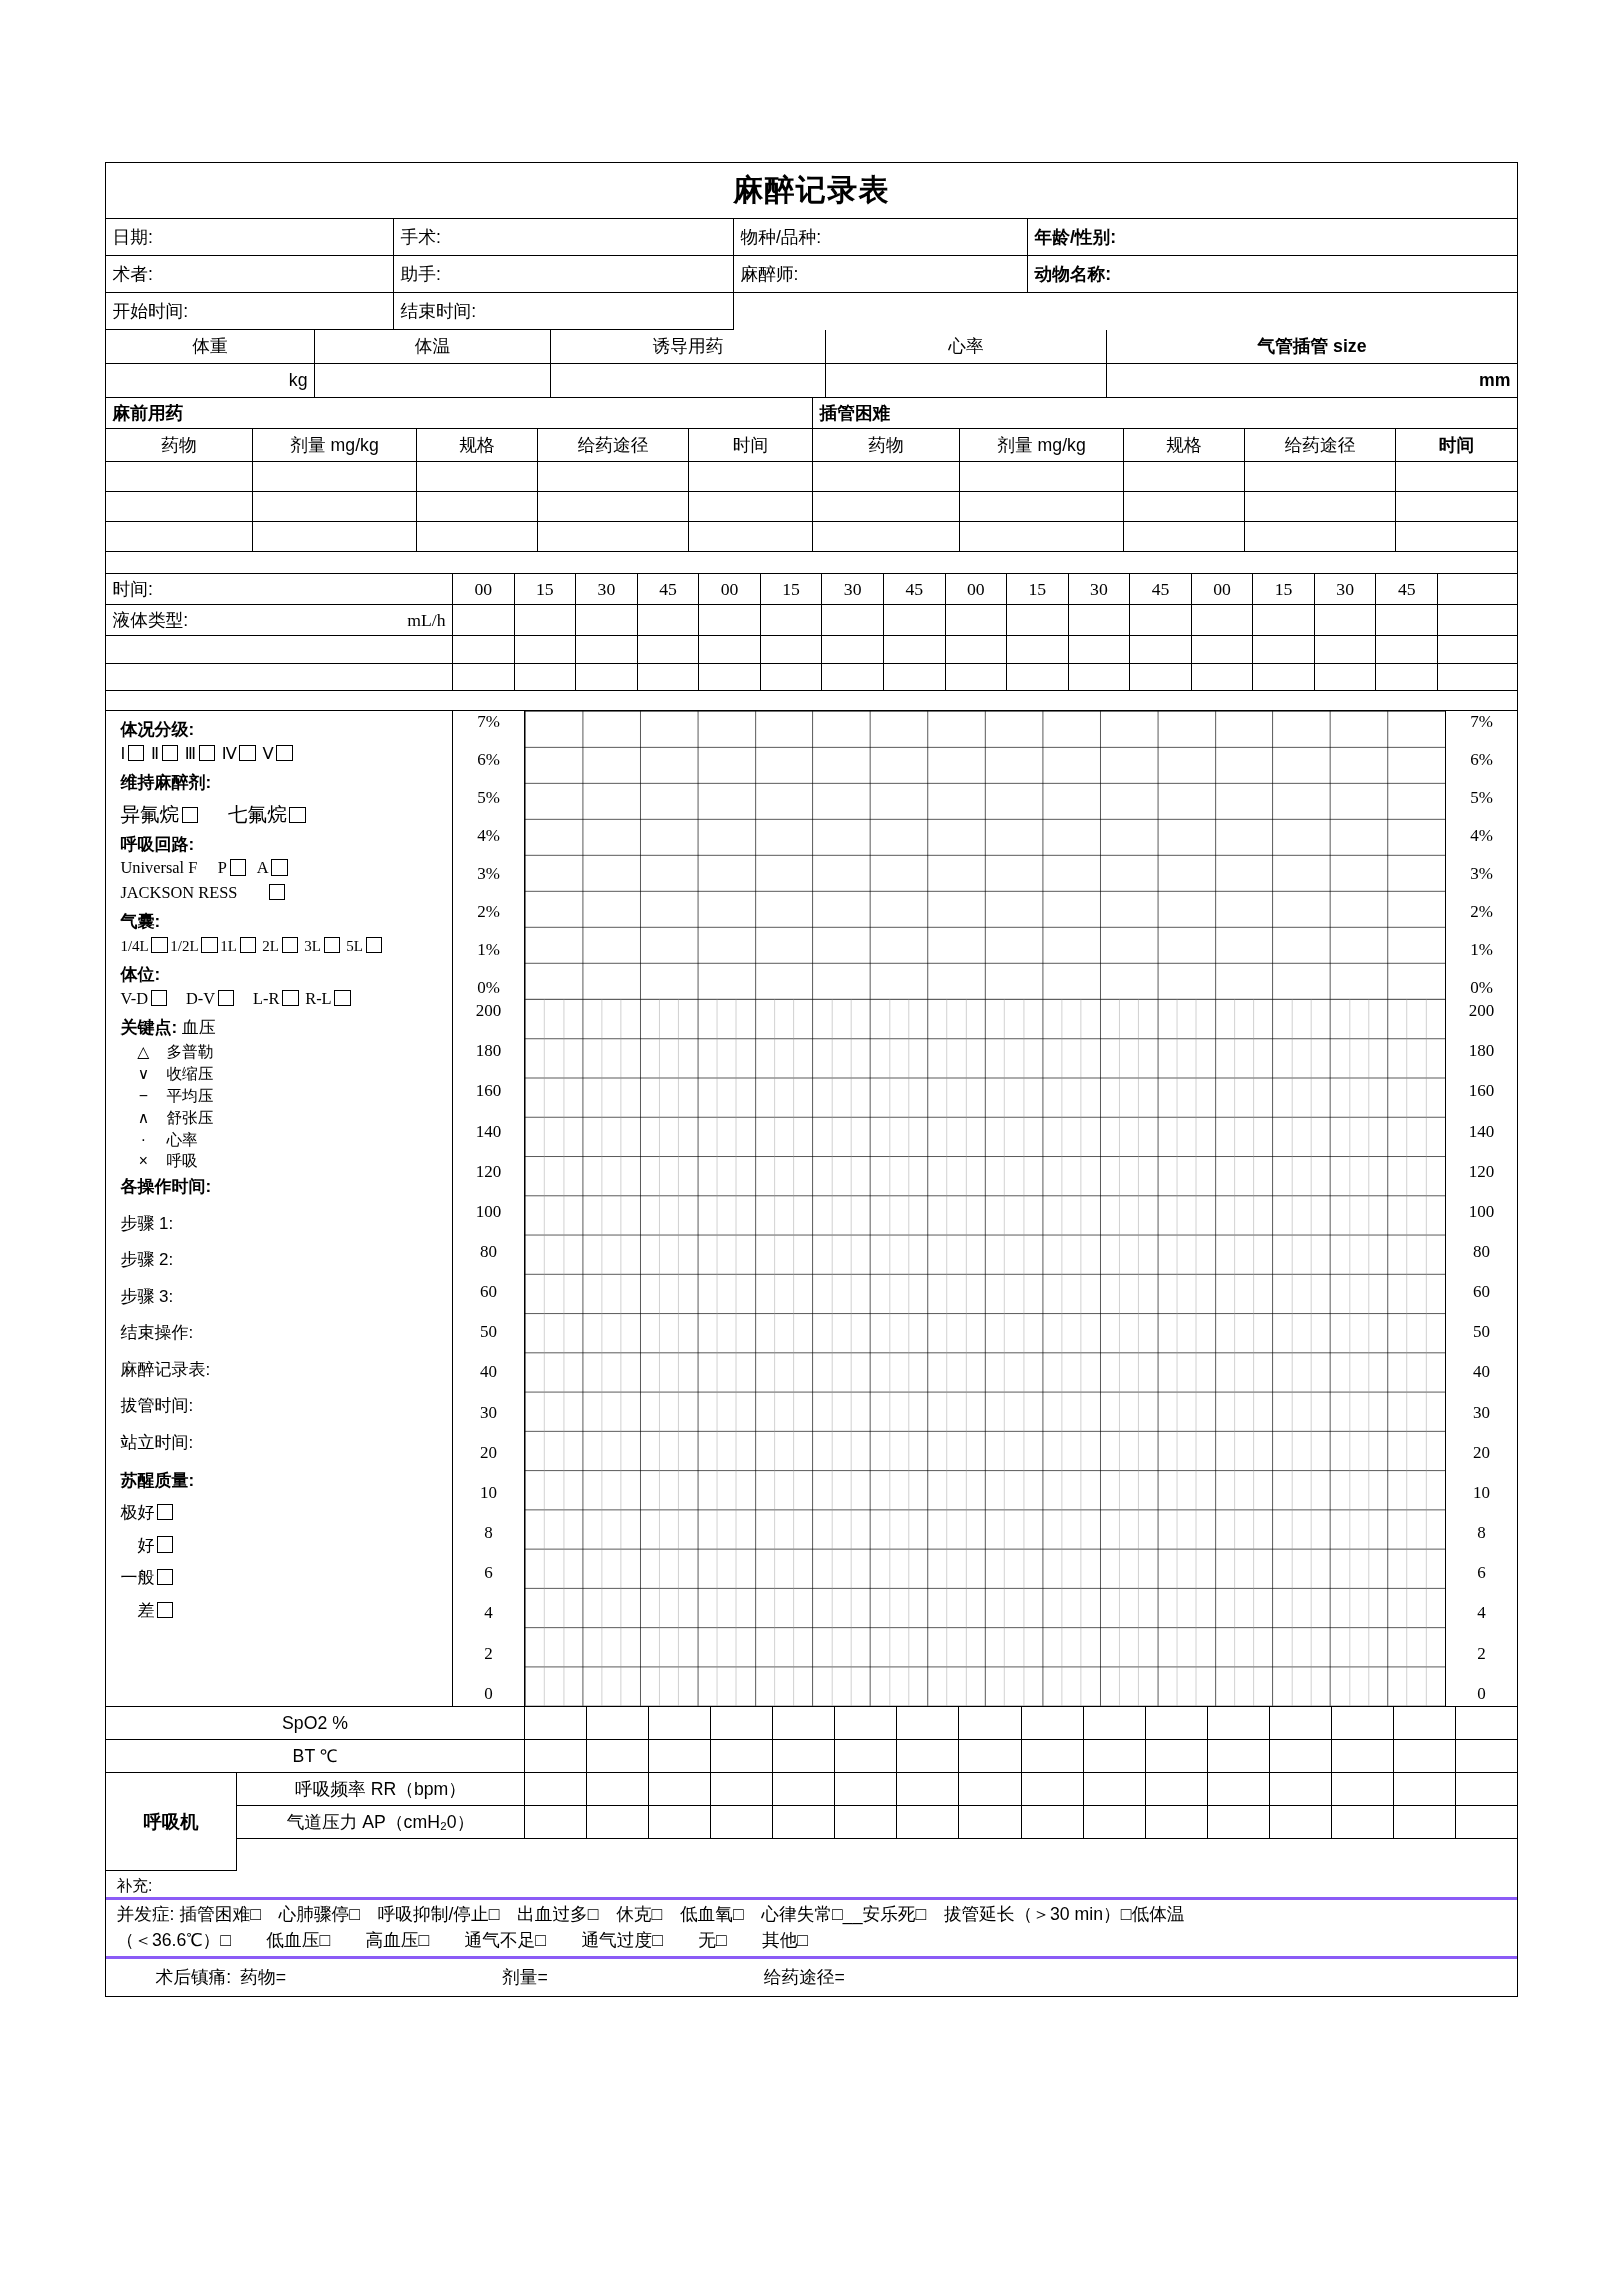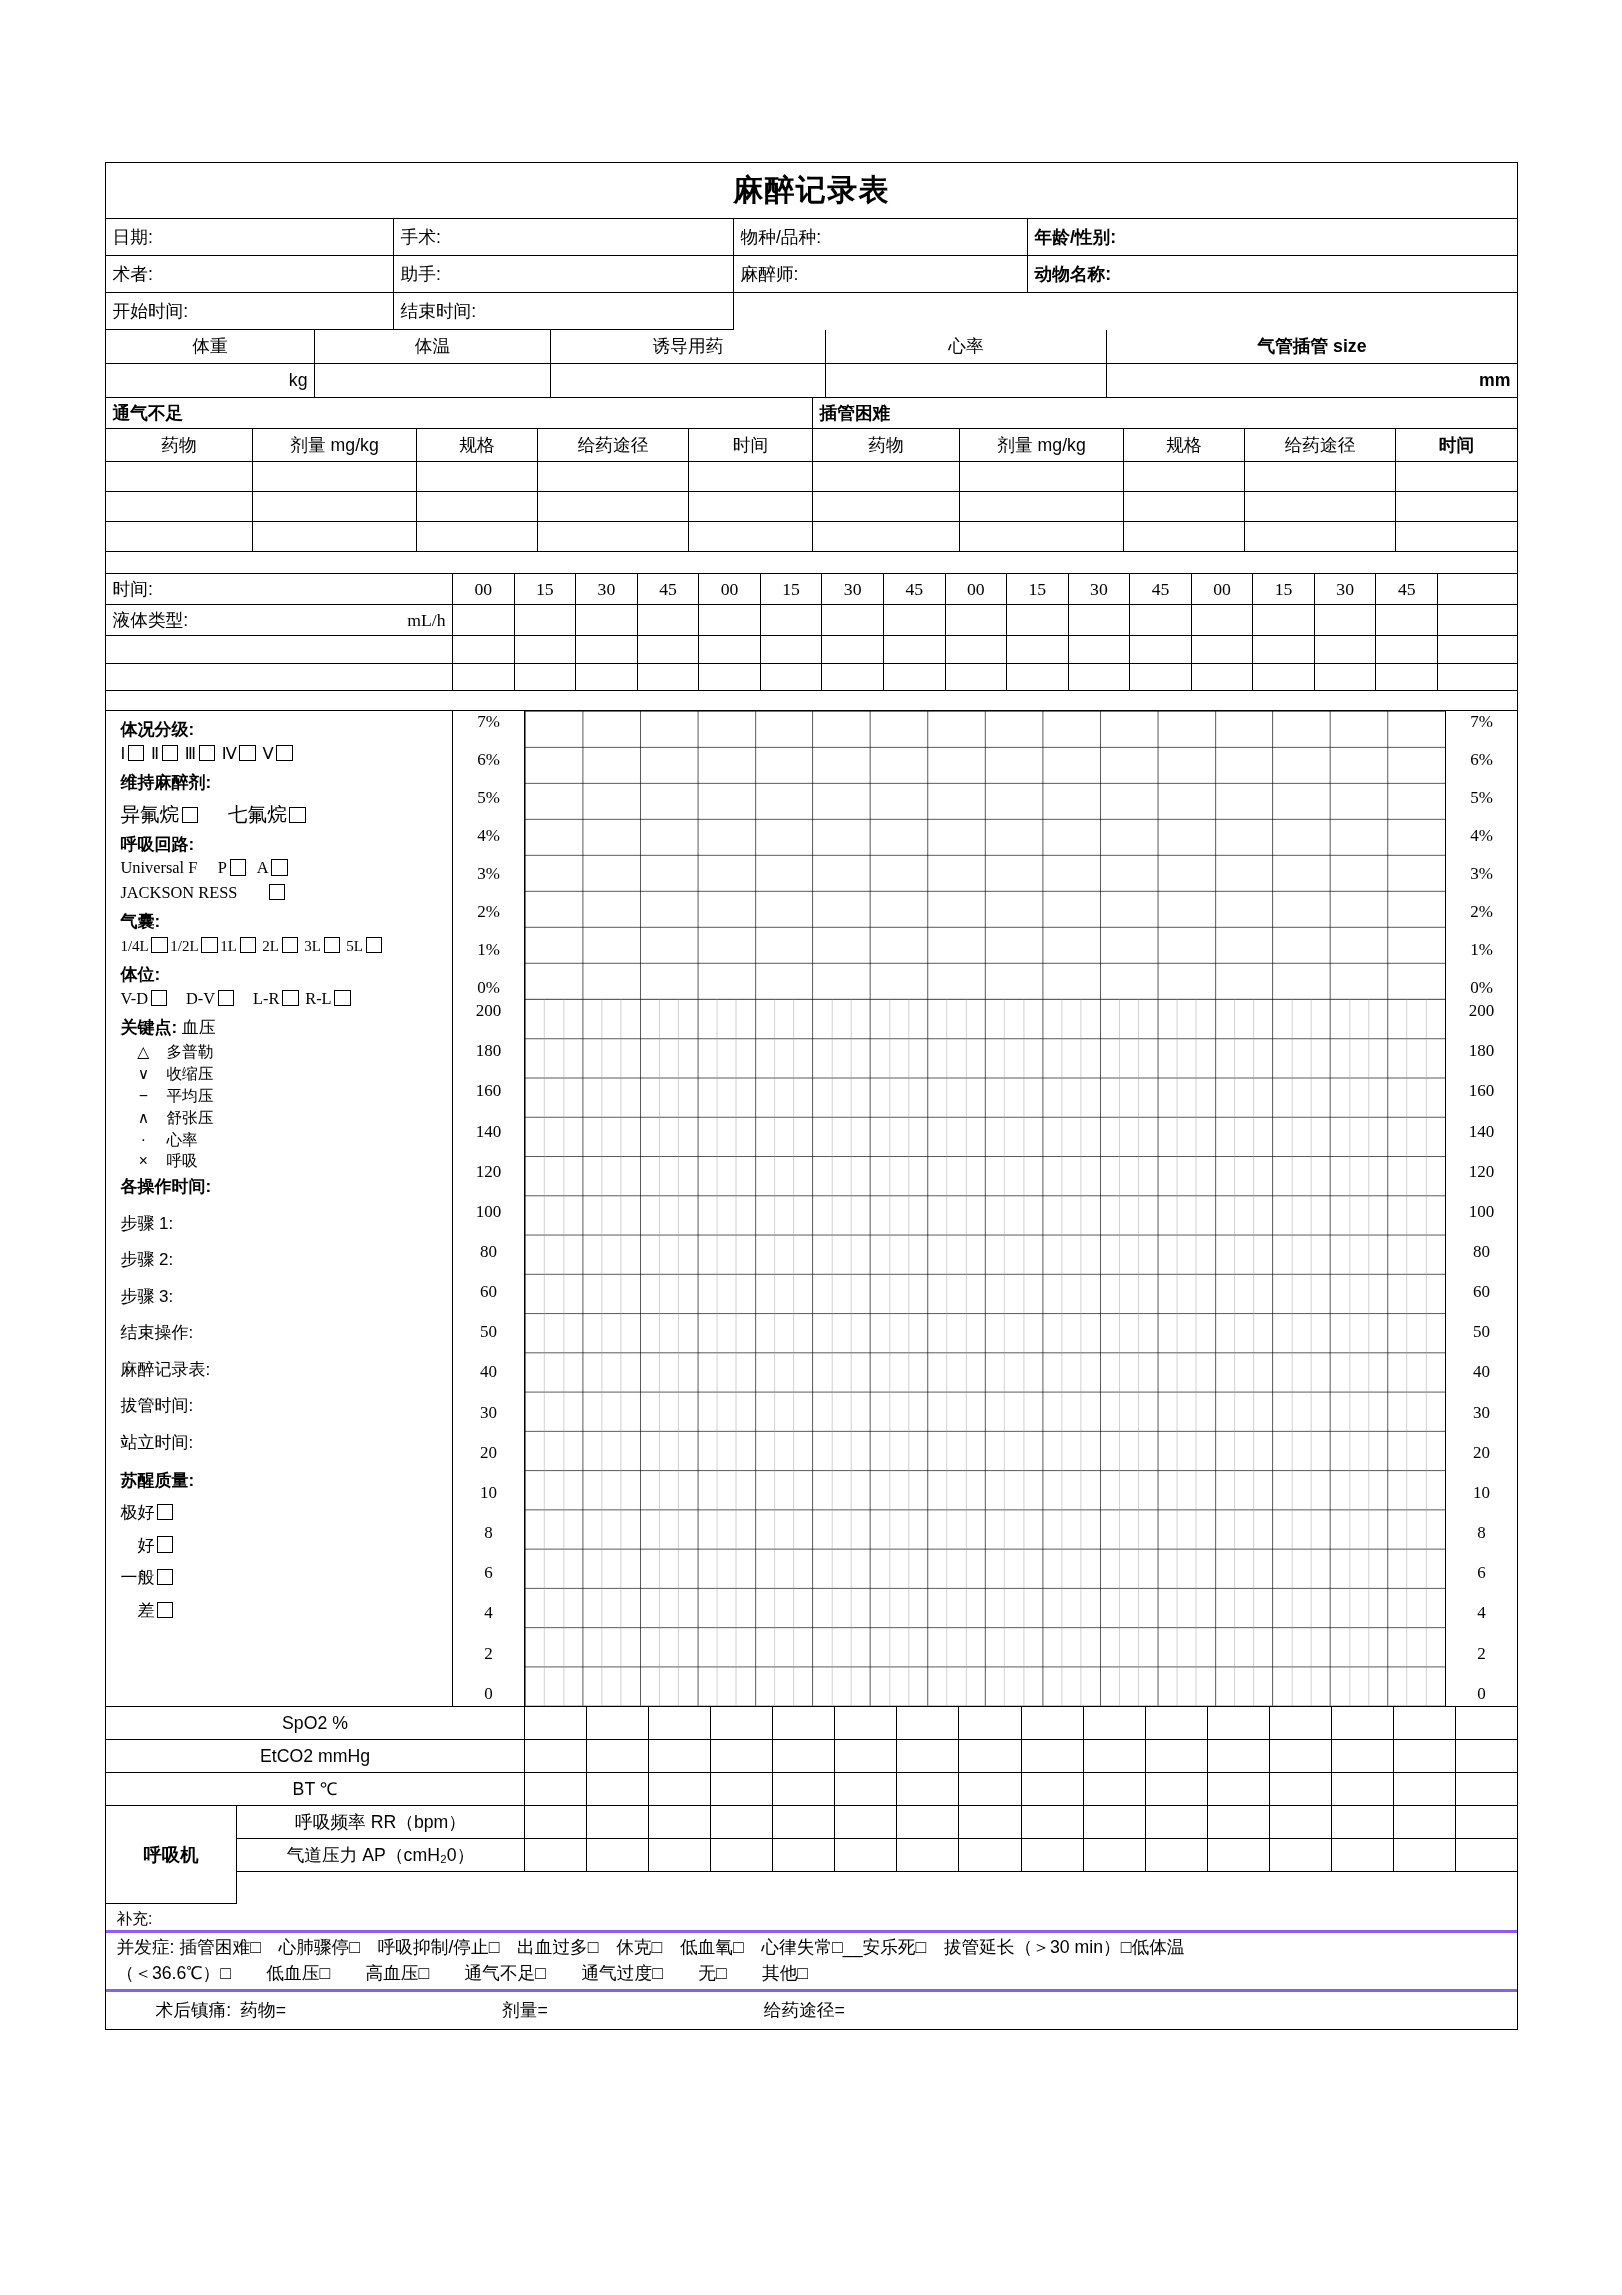--- a/index.html
+++ b/index.html
@@ -200,21 +200,21 @@
     </div>
     <div class="row vrow">
       <div class="cell rgt" style="width:209px">kg</div>
       <div class="cell" style="width:236px"></div>
       <div class="cell" style="width:275px"></div>
       <div class="cell" style="width:281px"></div>
       <div class="cell rgt last" style="flex:1">mm</div>
     </div>
 
     <div class="row drug-head">
-      <div class="cell bold" style="width:707px">通气不足</div>
+      <div class="cell bold" style="width:707px">麻前用药</div>
       <div class="cell bold last" style="flex:1">插管困难</div>
     </div>
 
     <div class="row drug-cols">
       <div class="cell ctr" style="width:147px">药物</div>
       <div class="cell ctr" style="width:164px">剂量 mg/kg</div>
       <div class="cell ctr" style="width:121px">规格</div>
       <div class="cell ctr" style="width:151px">给药途径</div>
       <div class="cell ctr" style="width:124px">时间</div>
       <div class="cell ctr" style="width:147px">药物</div>
@@ -622,41 +622,20 @@
           <div class="cell ctr" style="flex: 1 1 0%; padding: 0px; font-family: &quot;Liberation Serif&quot;, serif;"></div>
           <div class="cell ctr" style="flex: 1 1 0%; padding: 0px; font-family: &quot;Liberation Serif&quot;, serif;"></div>
           <div class="cell ctr" style="flex: 1 1 0%; padding: 0px; font-family: &quot;Liberation Serif&quot;, serif;"></div>
           <div class="cell ctr" style="flex: 1 1 0%; padding: 0px; font-family: &quot;Liberation Serif&quot;, serif;"></div>
           <div class="cell ctr" style="flex: 1 1 0%; padding: 0px; font-family: &quot;Liberation Serif&quot;, serif;"></div>
           <div class="cell ctr" style="flex: 1 1 0%; padding: 0px; font-family: &quot;Liberation Serif&quot;, serif;"></div>
           <div class="cell ctr last" style="flex: 1 1 0%; padding: 0px; font-family: &quot;Liberation Serif&quot;, serif;"></div>
         </div>
     </div>
     <div class="row prow">
-      <div class="cell ctr" style="width:419px">EtCO2 mmHg</div>
-      <div class="pcells" id="p-etco2" style="display:flex;flex:1">
-          <div class="cell ctr" style="flex: 1 1 0%; padding: 0px; font-family: &quot;Liberation Serif&quot;, serif;"></div>
-          <div class="cell ctr" style="flex: 1 1 0%; padding: 0px; font-family: &quot;Liberation Serif&quot;, serif;"></div>
-          <div class="cell ctr" style="flex: 1 1 0%; padding: 0px; font-family: &quot;Liberation Serif&quot;, serif;"></div>
-          <div class="cell ctr" style="flex: 1 1 0%; padding: 0px; font-family: &quot;Liberation Serif&quot;, serif;"></div>
-          <div class="cell ctr" style="flex: 1 1 0%; padding: 0px; font-family: &quot;Liberation Serif&quot;, serif;"></div>
-          <div class="cell ctr" style="flex: 1 1 0%; padding: 0px; font-family: &quot;Liberation Serif&quot;, serif;"></div>
-          <div class="cell ctr" style="flex: 1 1 0%; padding: 0px; font-family: &quot;Liberation Serif&quot;, serif;"></div>
-          <div class="cell ctr" style="flex: 1 1 0%; padding: 0px; font-family: &quot;Liberation Serif&quot;, serif;"></div>
-          <div class="cell ctr" style="flex: 1 1 0%; padding: 0px; font-family: &quot;Liberation Serif&quot;, serif;"></div>
-          <div class="cell ctr" style="flex: 1 1 0%; padding: 0px; font-family: &quot;Liberation Serif&quot;, serif;"></div>
-          <div class="cell ctr" style="flex: 1 1 0%; padding: 0px; font-family: &quot;Liberation Serif&quot;, serif;"></div>
-          <div class="cell ctr" style="flex: 1 1 0%; padding: 0px; font-family: &quot;Liberation Serif&quot;, serif;"></div>
-          <div class="cell ctr" style="flex: 1 1 0%; padding: 0px; font-family: &quot;Liberation Serif&quot;, serif;"></div>
-          <div class="cell ctr" style="flex: 1 1 0%; padding: 0px; font-family: &quot;Liberation Serif&quot;, serif;"></div>
-          <div class="cell ctr" style="flex: 1 1 0%; padding: 0px; font-family: &quot;Liberation Serif&quot;, serif;"></div>
-          <div class="cell ctr last" style="flex: 1 1 0%; padding: 0px; font-family: &quot;Liberation Serif&quot;, serif;"></div>
-        </div>
-    </div>
-    <div class="row prow">
       <div class="cell ctr" style="width:419px">BT ℃</div>
       <div class="pcells" id="p-bt" style="display:flex;flex:1">
           <div class="cell ctr" style="flex: 1 1 0%; padding: 0px; font-family: &quot;Liberation Serif&quot;, serif;"></div>
           <div class="cell ctr" style="flex: 1 1 0%; padding: 0px; font-family: &quot;Liberation Serif&quot;, serif;"></div>
           <div class="cell ctr" style="flex: 1 1 0%; padding: 0px; font-family: &quot;Liberation Serif&quot;, serif;"></div>
           <div class="cell ctr" style="flex: 1 1 0%; padding: 0px; font-family: &quot;Liberation Serif&quot;, serif;"></div>
           <div class="cell ctr" style="flex: 1 1 0%; padding: 0px; font-family: &quot;Liberation Serif&quot;, serif;"></div>
           <div class="cell ctr" style="flex: 1 1 0%; padding: 0px; font-family: &quot;Liberation Serif&quot;, serif;"></div>
           <div class="cell ctr" style="flex: 1 1 0%; padding: 0px; font-family: &quot;Liberation Serif&quot;, serif;"></div>
           <div class="cell ctr" style="flex: 1 1 0%; padding: 0px; font-family: &quot;Liberation Serif&quot;, serif;"></div>

